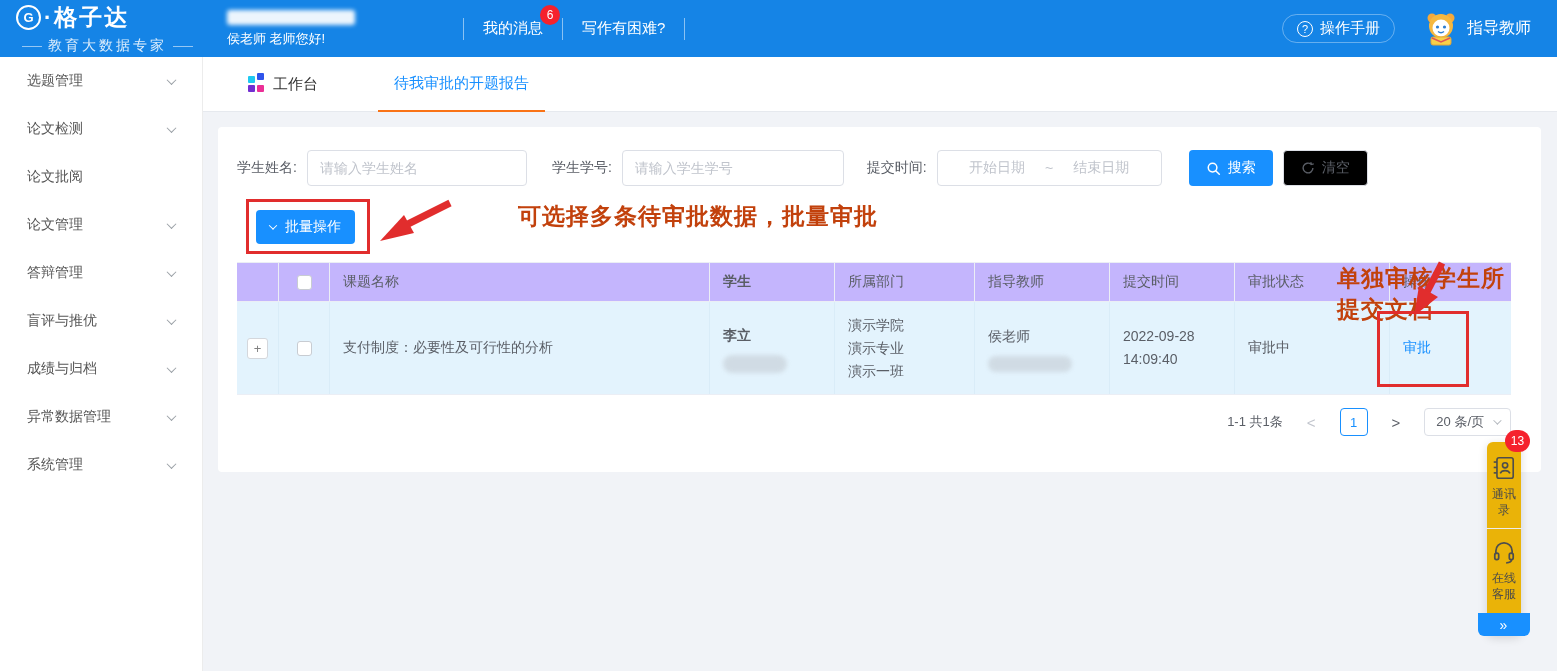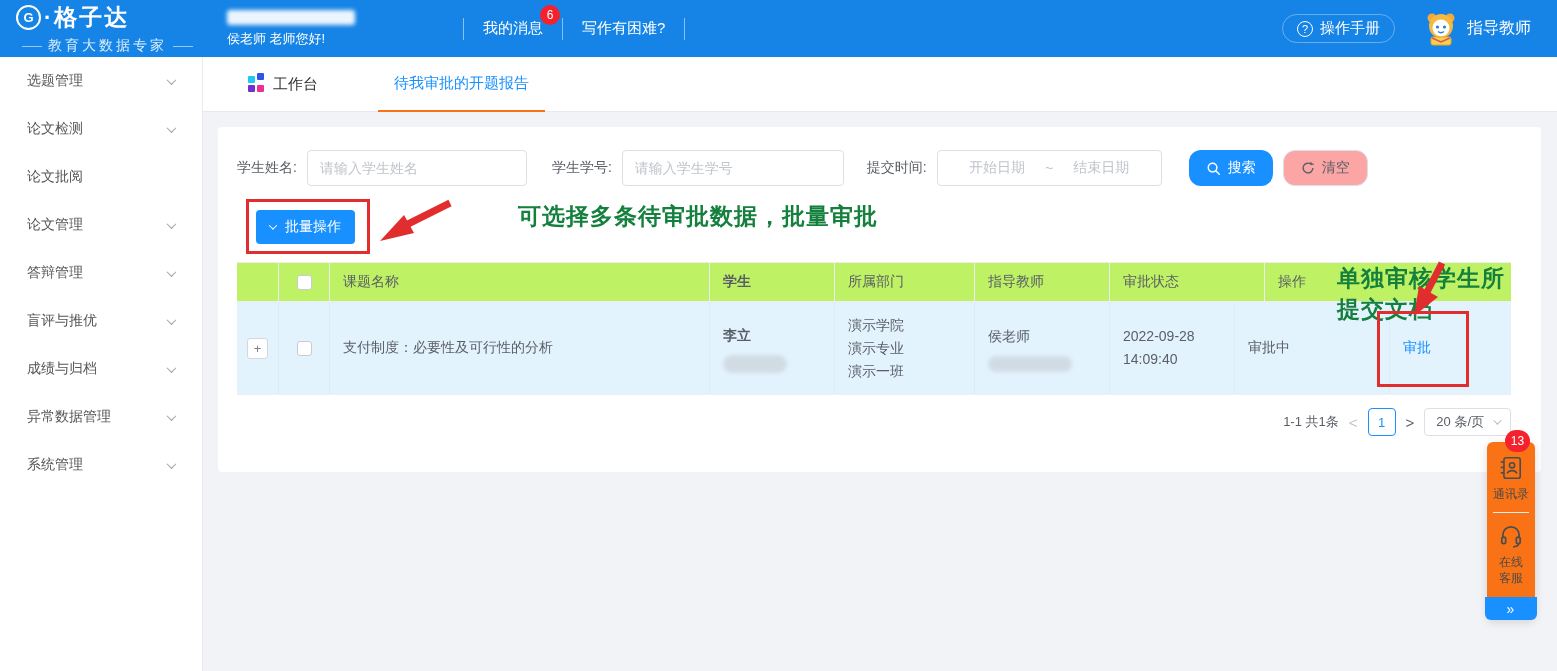--- a/index.html
+++ b/index.html
@@ -66,38 +66,38 @@
   .filters { display:flex; align-items:center; height:36px; }
   .f-label { font-size:14px; color:#5a5e66; margin-right:10px; white-space:nowrap; }
   .f-input { height:36px; border:1px solid #dcdfe6; border-radius:4px; padding:17px 12px;
     font-size:14px; color:#333; outline:none; font-family:inherit; }
   .f-input::placeholder { color:#c0c4cc; }
   .in-name { width:220px; margin-right:25px; }
   .in-sid  { width:222px; margin-right:23px; }
   .datebox { width:225px; height:36px; border:1px solid #dcdfe6; border-radius:4px;
     display:flex; align-items:center; justify-content:center; gap:20px;
     color:#c0c4cc; font-size:14px; margin-right:27px; cursor:pointer; }
-  .btn { height:36px; border-radius:12px; display:inline-flex; align-items:center;
+  .btn { height:36px; border-radius:4px; display:inline-flex; align-items:center;
     gap:7px; padding:0 17px; font-size:14px; cursor:pointer; }
   .btn-search { background:#1890ff; color:#fff; border:none; margin-right:10px; }
-  .btn-clear { background:#fca5a5; color:#5a5e66; border:1px solid #dcdfe6; }
+  .btn-clear { background:#000000; color:#5a5e66; border:1px solid #dcdfe6; }
 
   
   .batch-row { margin-top:24px; height:34px; }
   .btn-batch { margin-left:19px; height:34px; background:#1890ff; color:#fff; border:none;
     border-radius:4px; padding:0 14px; font-size:14px; display:inline-flex;
     align-items:center; gap:9px; cursor:pointer; }
   .chev-w { width:6px; height:6px; border-right:1.6px solid #fff; border-bottom:1.6px solid #fff;
     transform:rotate(45deg) translate(-1px,-1px); display:inline-block; }
 
   
   .tbl { margin-top:18px; width:1274px; font-size:14px; color:#5a5e66; }
   .tr { display:flex; }
   .th,.td { border-right:1px solid #ebeef5; padding-left:13px; display:flex; align-items:center; }
-  .tr-head { background:#bef264; height:40px; border-top:1px solid #ebeef5;
+  .tr-head { background:#c4b5fd; height:40px; border-top:1px solid #ebeef5;
     border-bottom:1px solid #ebeef5; }
   .tr-data { background:#e3f3fd; height:93px; border-bottom:1px solid #ebeef5; }
   .tr-data .td { border-right:1px solid #d9ecf8; }
   .th:last-child,.td:last-child { border-right:none; }
   .c0 { width:42px; justify-content:center; padding-left:0; }
   .c1 { width:51px; justify-content:center; padding-left:0; }
   .c2 { width:380px; } .c3 { width:125px;font-weight:bold; } .c4 { width:140px; } .c5 { width:135px; }
   .c6 { width:125px; } .c7 { width:155px; } .c8 { width:121px; }
   .col-stack { flex-direction:column; align-items:flex-start; justify-content:center; }
   .col-stack span { line-height:23px; }
@@ -106,46 +106,46 @@
   .exp { width:21px; height:21px; border:1px solid #d4d7dc; border-radius:3px; background:#fff;
     color:#808080; font-size:13px; display:flex; align-items:center; justify-content:center;
     cursor:pointer; line-height:1; }
   .blur-patch { background:#c9d2da; opacity:.7; filter:blur(2px); border-radius:9px; }
   .bp-student { width:64px; height:18px; margin-top:8px; }
   .bp-advisor { width:84px; height:16px; margin-top:8px; }
   .link { color:#1890ff; cursor:pointer; }
 
   
   .pager { margin-top:13px; display:flex; align-items:center; justify-content:flex-end;
-    gap:10px; font-size:13px; color:#5a5e66; }
+    gap:24px; font-size:13px; color:#5a5e66; }
   .pg-prev { color:#c0c4cc; font-size:15px; cursor:pointer; }
   .pg-next { color:#5a5e66; font-size:15px; cursor:pointer; }
   .pg-page { width:28px; height:28px; border:1px solid #1890ff; color:#1890ff; background:#fff;
     border-radius:4px; display:flex; align-items:center; justify-content:center; cursor:pointer; }
   .pg-size { height:28px; border:1px solid #dcdfe6; border-radius:4px; padding:0 11px;
     display:flex; align-items:center; gap:9px; cursor:pointer; background:#fff; }
   .chev-s { width:6px; height:6px; border-right:1.4px solid #b4b9bf;
     border-bottom:1.4px solid #b4b9bf; transform:rotate(45deg) translateY(-2px);
     display:inline-block; }
 
   
   .anno { position:absolute; z-index:60; pointer-events:none; }
   .red-box { border:3px solid #e12d2d; }
   .rb-batch { left:246px; top:199px; width:124px; height:55px; }
   .rb-action { left:1377px; top:311px; width:92px; height:76px; }
-  .note { color:#15803d; font-size:23px; font-weight:600; letter-spacing:1px;
+  .note { color:#c2410c; font-size:23px; font-weight:600; letter-spacing:1px;
     line-height:31px; white-space:nowrap; }
   .note-batch { left:518px; top:201px; }
   .note-single { left:1337px; top:227px; text-align:left;margin-top:36px; }
   .arr-batch { left:374px; top:197px; }
   .arr-single { left:1398px; top:258px; }
 
   
-  .float-bar { position:absolute; left:1487px; top:442px; width:48px; z-index:70;
-    background:#f97316; border-radius:6px; box-shadow:0 2px 10px rgba(0,0,0,.14);
+  .float-bar { position:absolute; left:1487px; top:442px; width:34px; z-index:70;
+    background:#eab308; border-radius:6px; box-shadow:0 2px 10px rgba(0,0,0,.14);
     display:flex; flex-direction:column; align-items:center; padding-top:13px; }
   .fb-label { font-size:12px; color:#4a4a4a; margin-top:5px; line-height:16px; text-align:center; }
   .fb-div { width:36px; height:1px; background:#ececec; margin:10px 0; }
   .fb-collapse { margin-top:11px; width:52px; height:23px; background:#1890ff; color:#fff;
     border-radius:0 0 6px 6px; font-size:14px; display:flex; align-items:center;
     justify-content:center; cursor:pointer; letter-spacing:1px; }
   .fb-badge { position:absolute; left:1505px; top:430px; min-width:25px; height:22px;
     background:#f5222d; color:#fff; border-radius:11px; font-size:12px; z-index:71;
     display:flex; align-items:center; justify-content:center; }
 </style>
@@ -293,20 +293,21 @@
   <div class="tbl">
     <div class="tr tr-head">
       <div class="th c0"></div>
       <div class="th c1">
         <span class="cb"></span>
       </div>
       <div class="th c2">课题名称</div>
       <div class="th c3">学生</div>
       <div class="th c4">所属部门</div>
       <div class="th c5">指导教师</div>
+      <div class="th c6">提交时间</div>
       <div class="th c7">审批状态</div>
       <div class="th c8">操作</div>
     </div>
     <div class="tr tr-data">
       <div class="td c0">
         <span class="exp">+</span>
       </div>
       <div class="td c1">
         <span class="cb"></span>
       </div>

